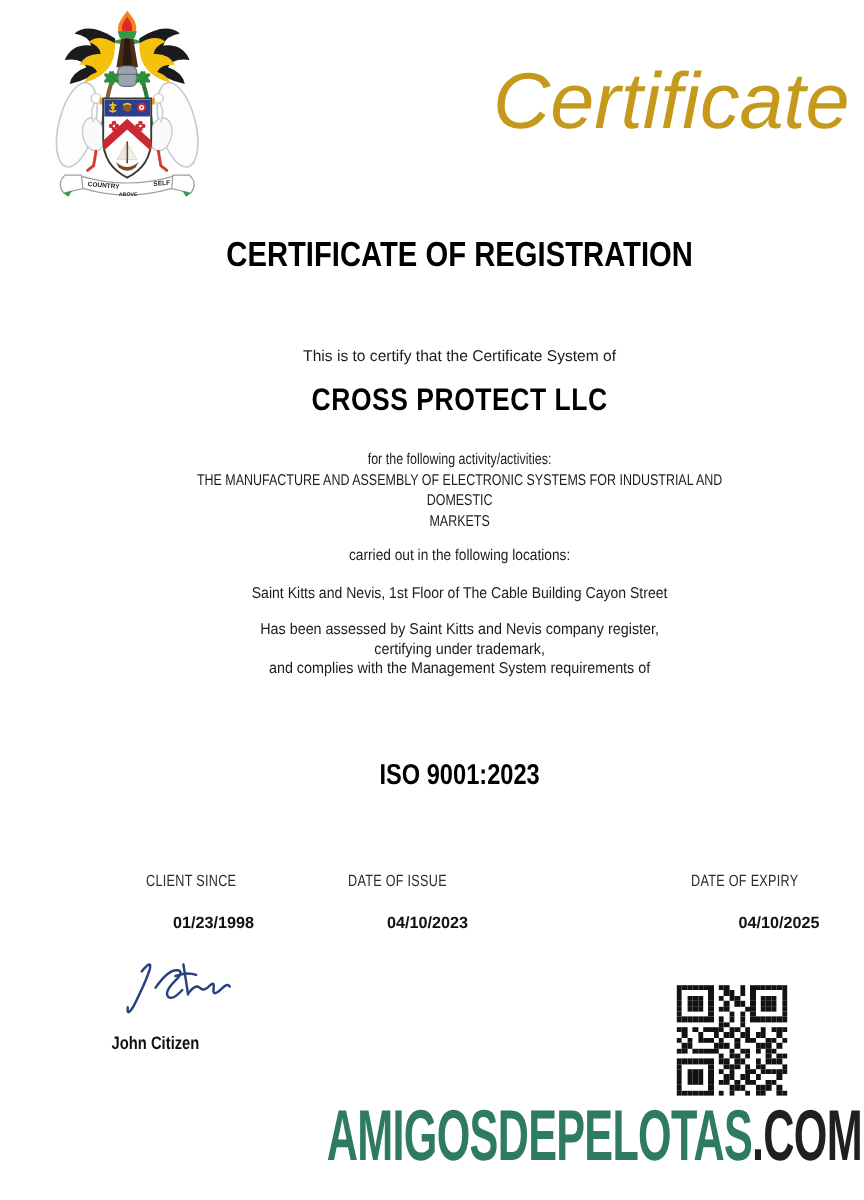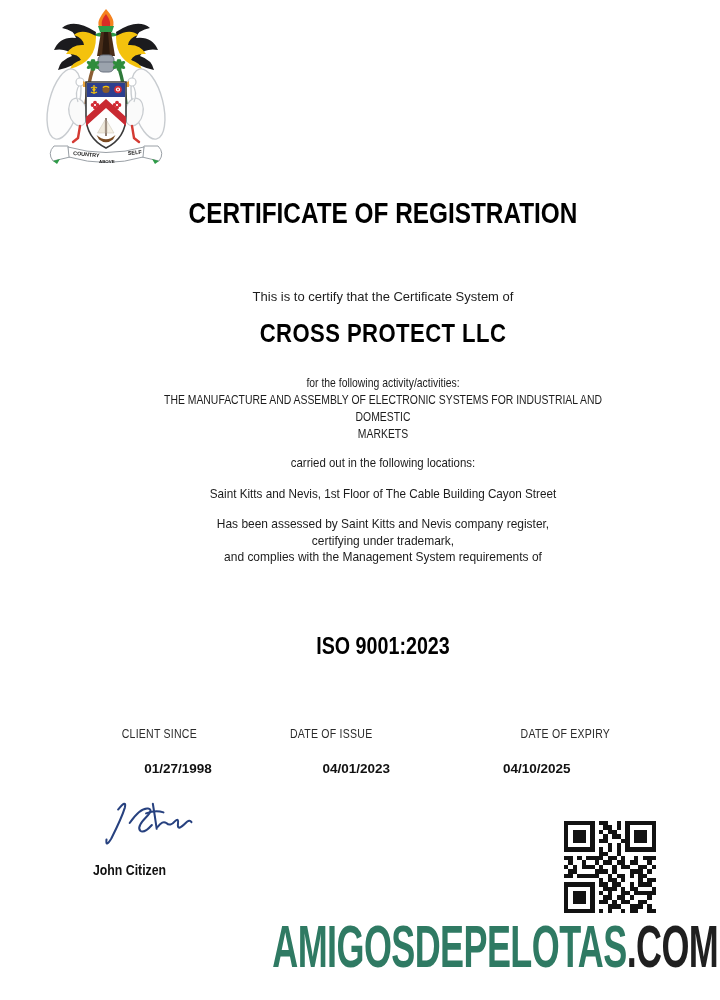--- a/index.html
+++ b/index.html
@@ -17,21 +17,21 @@
   .carried{top:455px;font-size:13px;transform:scaleX(0.88);}
   .location{top:486px;font-size:13px;transform:scaleX(0.90);white-space:nowrap;}
   .assessed{top:516px;font-size:13px;line-height:16.5px;transform:scaleX(0.92);}
   .iso{top:632px;font-size:24px;font-weight:bold;color:#000;transform:scaleX(0.82);white-space:nowrap;}
   .detail-col{position:absolute;top:726px;font-size:13.5px;}
   .detail-label{color:#2b2b2b;letter-spacing:0.3px;}
   .detail-value{font-weight:bold;color:#111;margin-top:20px;}
   .col-left{left:93px;width:170px;text-align:center;}
   .col-left .detail-label,.col-left .detail-value{transform-origin:0 50%;}
   .col-mid{left:230px;width:160px;text-align:right;}
-  .col-right{left:503px;width:160px;text-align:left;}
+  .col-right{left:523px;width:160px;text-align:right;}
   .cond-label{transform:scaleX(0.78);}
   .sig{position:absolute;left:96px;top:796px;width:105px;height:56px;}
   .sig path{stroke:var(--signature_ink);}
   .signatory{position:absolute;left:93px;top:861px;font-size:15px;font-weight:bold;color:#111;
         transform:scaleX(0.82);transform-origin:0 50%;white-space:nowrap;}
   .qr{position:absolute;left:564px;top:821px;width:92px;height:92px;
         display:grid;grid-template-columns:repeat(21,1fr);grid-template-rows:repeat(21,1fr);background:#fff;}
   .qr div.on{background:#121212;}
   .watermark{position:absolute;right:2px;bottom:23px;font-size:60px;font-weight:bold;
         letter-spacing:-1px;white-space:nowrap;transform:scaleX(0.60);transform-origin:100% 100%;line-height:1;}
@@ -121,20 +121,21 @@
     <path d="M14 138 Q7 145 13 153 L30 149 L28 138 Z" fill="#fff" stroke="#9aa0a6" stroke-width="1"></path>
     <path d="M118 138 Q125 145 119 153 L102 149 L104 138 Z" fill="#fff" stroke="#9aa0a6" stroke-width="1"></path>
     <path d="M13 153 L20 151 L17 156 Z" fill="#2E9B47"></path>
     <path d="M119 153 L112 151 L115 156 Z" fill="#2E9B47"></path>
     <path d="M28 139 Q66 150 104 139 L103 149 Q66 160 29 149 Z" fill="#fff" stroke="#9aa0a6" stroke-width="1"></path>
     <text class="motto-text" x="33" y="147" transform="rotate(5 33 147)">COUNTRY</text>
     <text class="motto-small" x="59" y="155">ABOVE</text>
     <text class="motto-text" x="88" y="147" transform="rotate(-5 88 147)">SELF</text>
   </svg>
 
+  <div class="script-title">Certificate</div>
 
   <div class="centered main-title">CERTIFICATE OF REGISTRATION</div>
 
   <div class="centered intro">This is to certify that the Certificate System of</div>
   <div class="centered company">CROSS PROTECT LLC</div>
 
   <div class="centered activity">
     <div>for the following activity/activities:</div>
     <div>THE MANUFACTURE AND ASSEMBLY OF ELECTRONIC SYSTEMS FOR INDUSTRIAL AND</div>
     <div>DOMESTIC</div>
@@ -147,25 +148,25 @@
   <div class="centered assessed">
     <div>Has been assessed by Saint Kitts and Nevis company register,</div>
     <div>certifying under trademark,</div>
     <div>and complies with the Management System requirements of</div>
   </div>
 
   <div class="centered iso">ISO 9001:2023</div>
 
   <div class="detail-col col-left">
     <div class="detail-label cond-label" style="transform-origin:0 50%;">CLIENT SINCE</div>
-    <div class="detail-value">01/27/1998</div>
+    <div class="detail-value">01/23/1998</div>
   </div>
   <div class="detail-col col-mid">
     <div class="detail-label cond-label">DATE OF ISSUE</div>
-    <div class="detail-value">04/01/2023</div>
+    <div class="detail-value">04/10/2023</div>
   </div>
   <div class="detail-col col-right">
     <div class="detail-label cond-label">DATE OF EXPIRY</div>
     <div class="detail-value">04/10/2025</div>
   </div>
 
   <svg class="sig" viewBox="0 0 105 58">
     <g fill="none" stroke-width="2.1" stroke-linecap="round" stroke-linejoin="round">
       <path d="M21 14 Q30 3 28 12 Q25 22 14 44 Q8 54 9 45"></path>
       <path d="M33 28 Q44 12 52 13 Q58 14 50 22 Q40 32 44 36 Q48 39 56 30"></path>

